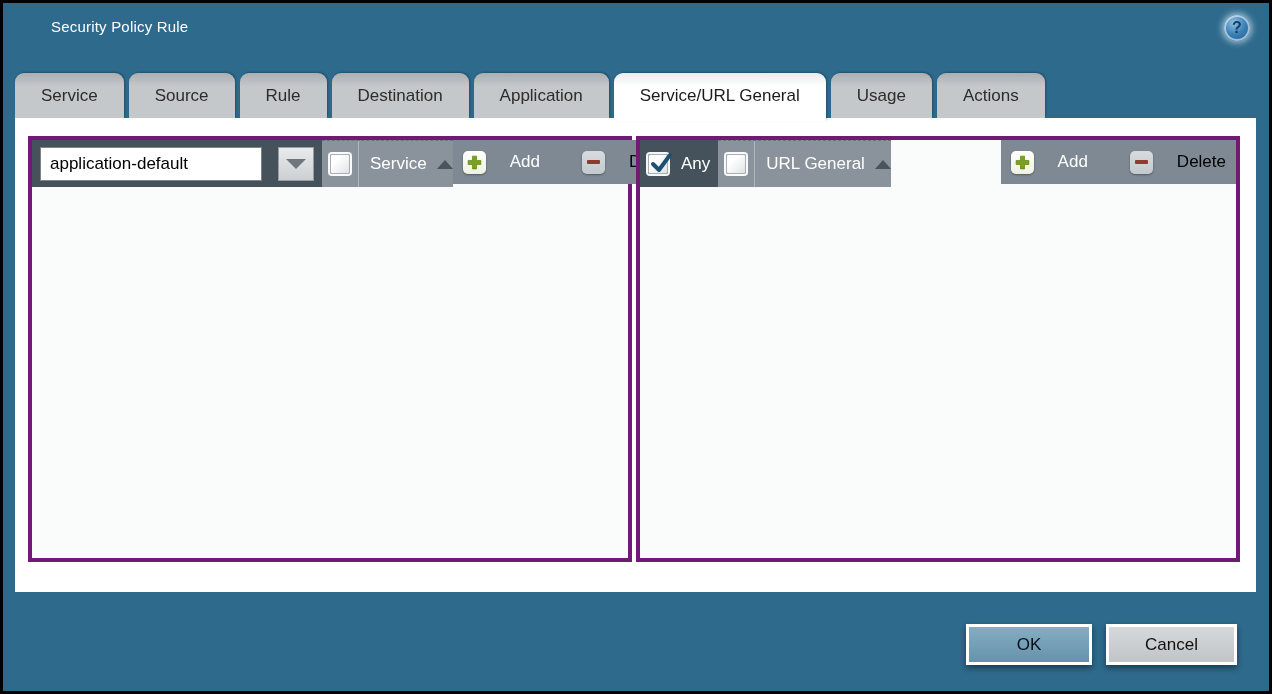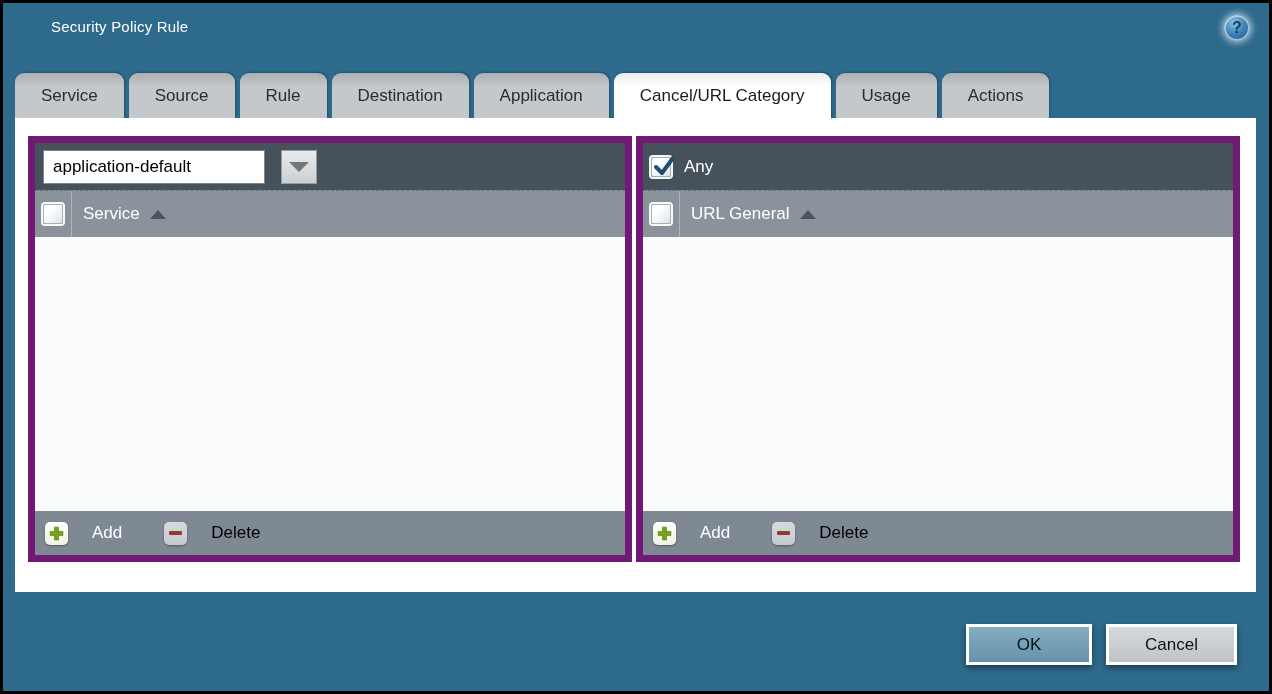--- a/index.html
+++ b/index.html
@@ -49,22 +49,22 @@
   .content {
     position: absolute; left: 12px; right: 13px; top: 115px; bottom: 99px;
     background: #fff; z-index: 2;
   }
   .panels {
     position: absolute; left: 13px; right: 16px; top: 18px; bottom: 30px;
     display: flex; gap: 4px;
   }
   .panel {
     flex: 1 1 0; min-width: 0;
-    border: 7px solid #701a75;
-    display: flex; flex-direction: column;
+    border: 4px solid #701a75;
+    display: flex; 
     background: #fafbfb;
   }
   .panel-top {
     flex: none; height: 47px; background: #45525b;
     display: flex; align-items: center; padding: 0 8px; gap: 10px;
   }
   .col-header {
     flex: none; height: 47px; background: #8a939c;
     border-top: 1px dashed #6d7780;
     display: flex; align-items: stretch;
@@ -163,21 +163,21 @@
   <div class="help-icon">
     <span>?</span>
   </div>
 
   <div class="tabs">
     <div class="tab">Service</div>
     <div class="tab">Source</div>
     <div class="tab">Rule</div>
     <div class="tab">Destination</div>
     <div class="tab">Application</div>
-    <div class="tab active">Cancel/URL Category</div>
+    <div class="tab active">Service/URL General</div>
     <div class="tab">Usage</div>
     <div class="tab">Actions</div>
   </div>
 
   <div class="content">
     <div class="panels">
 
       <div class="panel">
         <div class="panel-top">
           <div class="dd-field">application-default</div>

